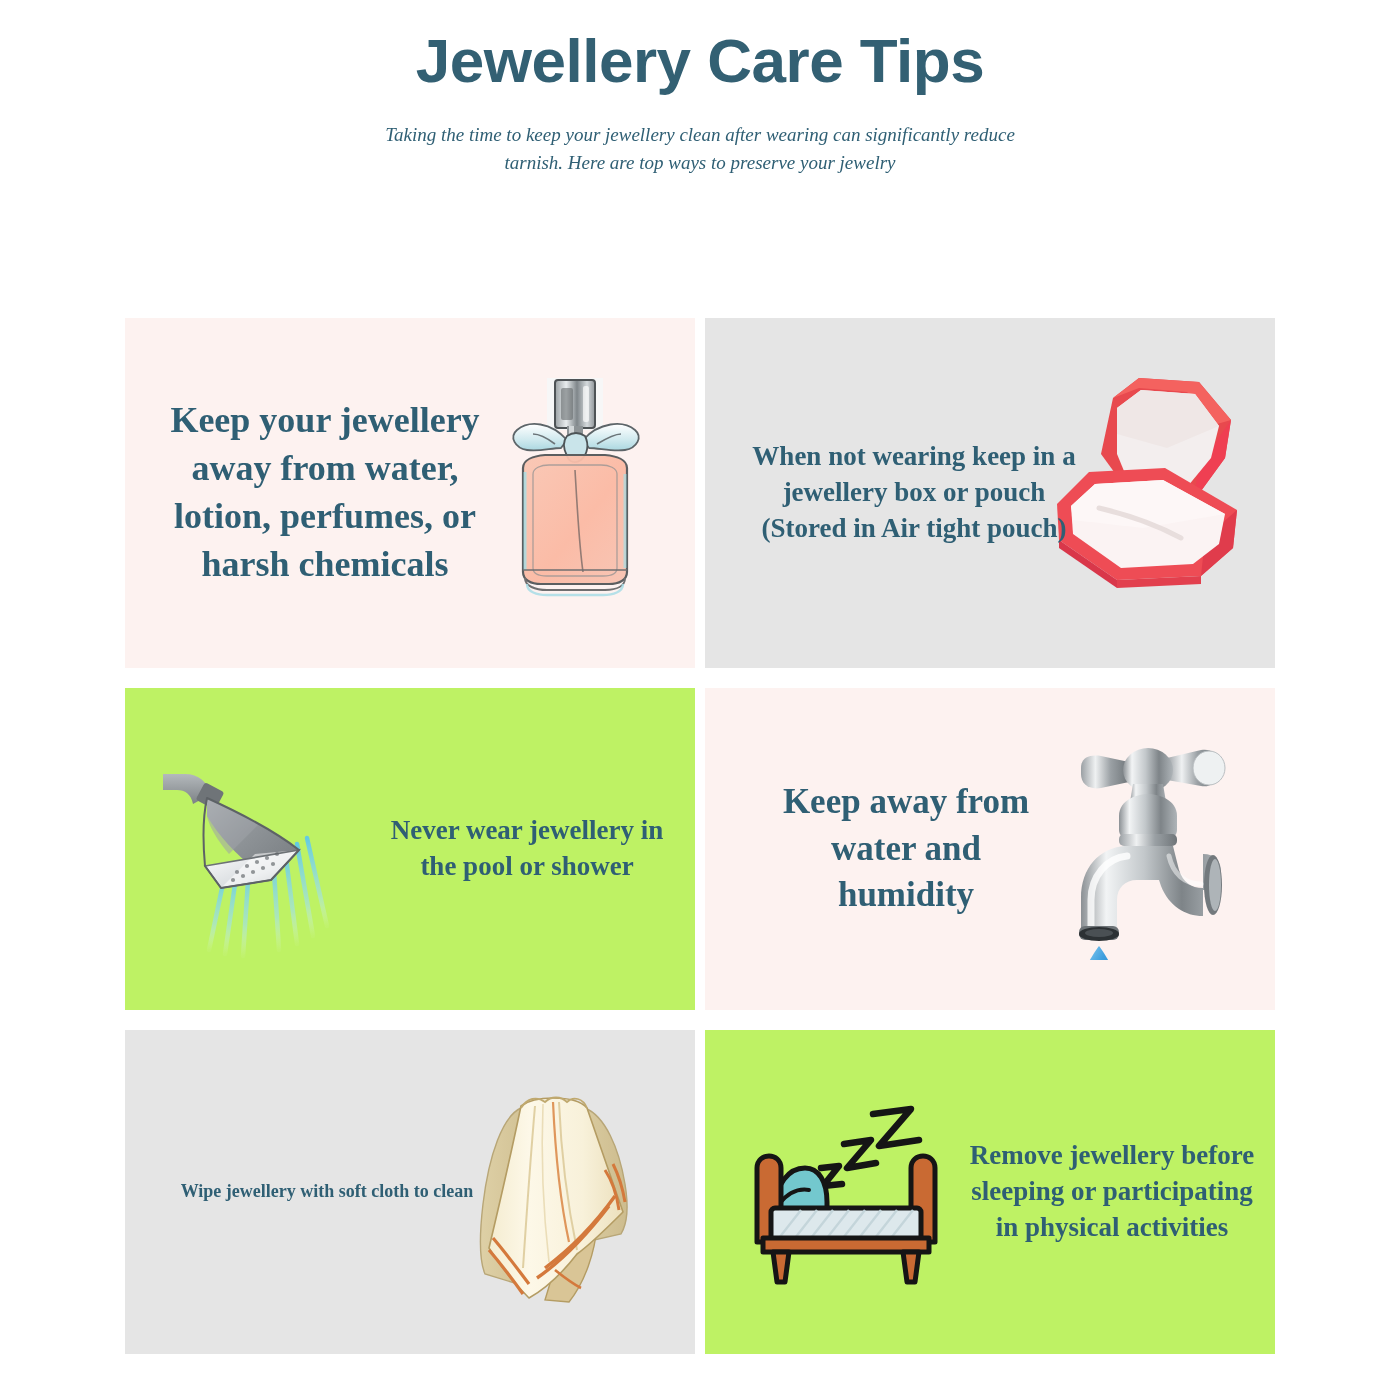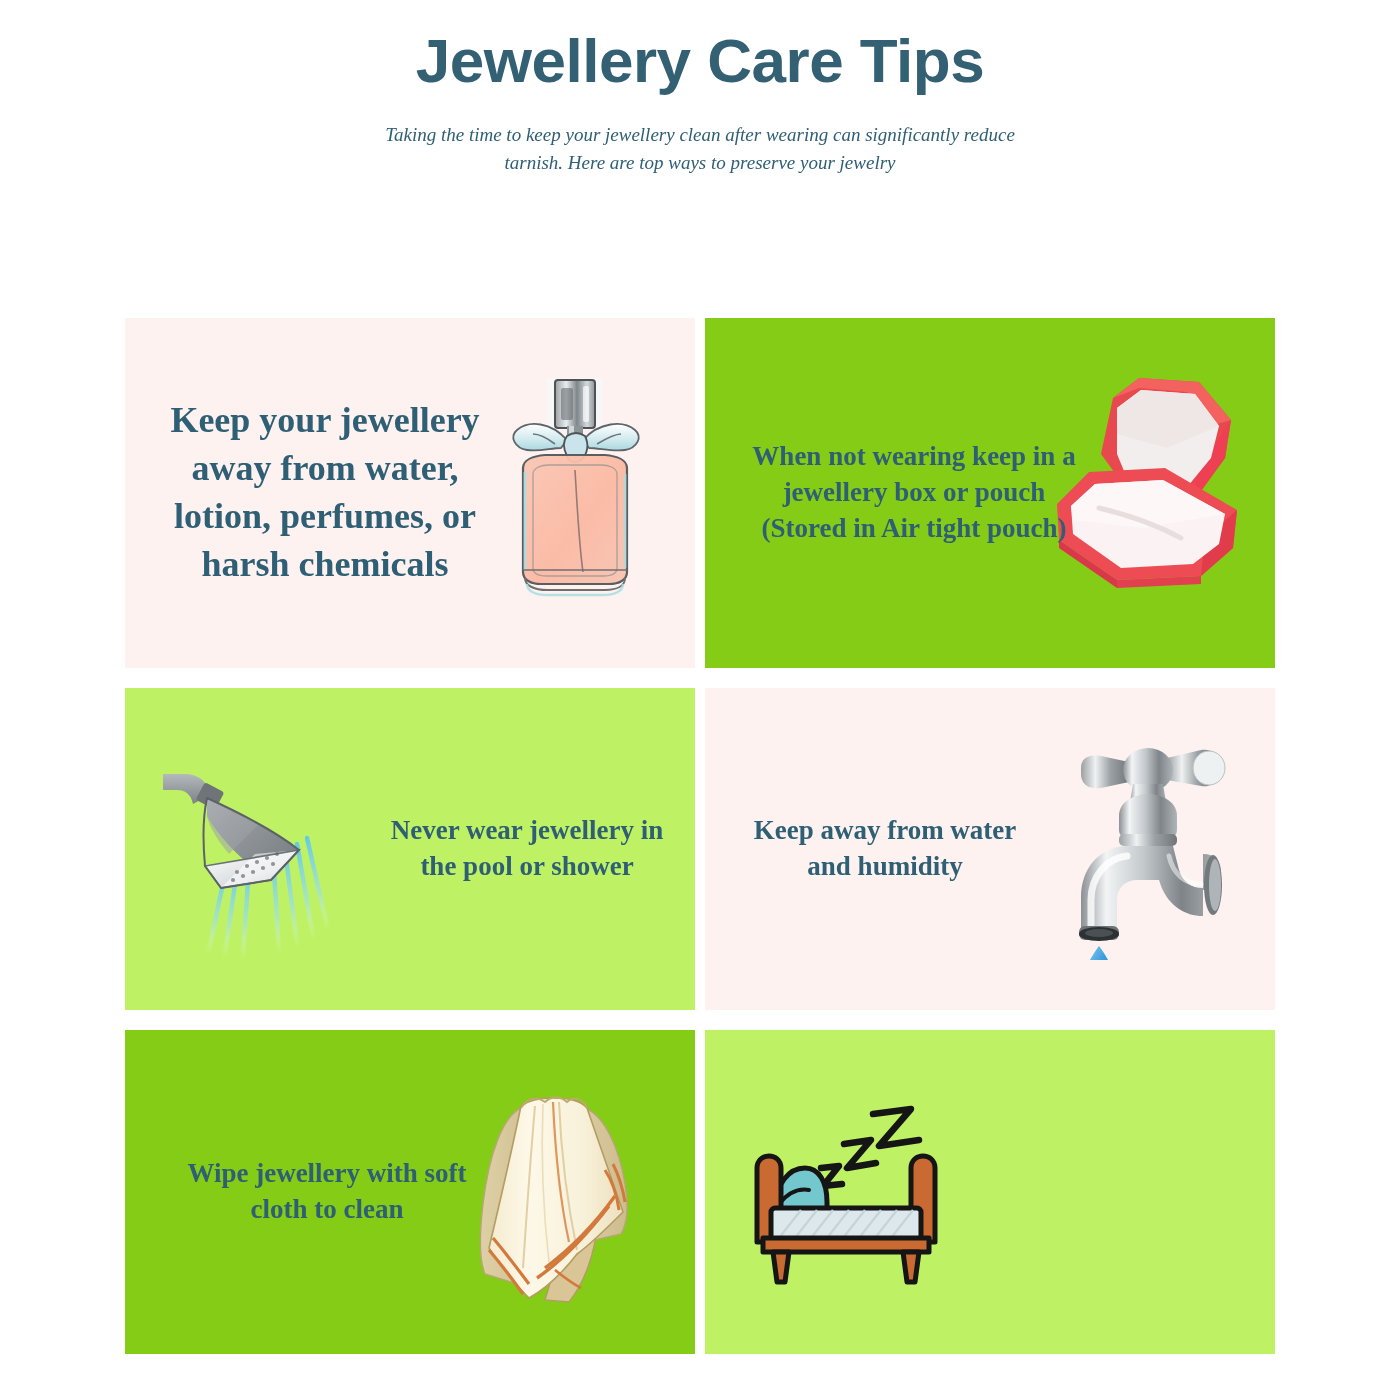--- a/index.html
+++ b/index.html
@@ -63,38 +63,38 @@
   }
 
   .card {
     position: relative;
     display: flex;
     align-items: center;
     overflow: hidden;
   }
 
   .card.bg-pink   { background: #fdf2f0; }
-  .card.bg-blue   { background: #84cc16; }
+  .card.bg-blue   { background: #e5e5e5; }
   .card.bg-yellow { background: #bef264; }
 
   .card-text {
     font-family: "Liberation Serif", "DejaVu Serif", serif;
     font-weight: 700;
     color: #2f5f74;
     line-height: 1.33;
     text-align: center;
     z-index: 2;
   }
 
   
   .c1 .card-text { font-size: 36px; width: 352px; margin-left: 24px; }
   .c2 .card-text { font-size: 27px; width: 330px; margin-left: 44px; }
   .c3 .card-text { font-size: 27px; width: 300px; margin-left: 252px; }
-  .c4 .card-text { font-size: 27px; width: 272px; margin-left: 44px; }
-  .c5 .card-text { font-size: 27px; width: 300px; margin-left: 52px; }
+  .c4 .card-text { font-size: 35px; width: 272px; margin-left: 65px; }
+  .c5 .card-text { font-size: 18px; width: 300px; margin-left: 52px; }
   .c6 .card-text { font-size: 27px; width: 290px; margin-left: 262px; }
 
   .art {
     position: absolute;
     z-index: 1;
   }
 
   
   .art-perfume { right: 34px; top: 46px; width: 172px; height: 242px; }
 
@@ -421,16 +421,17 @@
             <line x1="132" y1="136" x2="154" y2="108"></line>
             <line x1="148" y1="136" x2="170" y2="108"></line>
           </g>
 
           <path d="M20 136 L186 136 L186 150 L20 150 Z" fill="#c96a33" stroke="#151515" stroke-width="5" stroke-linejoin="round"></path>
 
           <path d="M30 150 L46 150 L42 180 L34 180 Z" fill="#c96a33" stroke="#151515" stroke-width="5" stroke-linejoin="round"></path>
           <path d="M160 150 L176 150 L172 180 L164 180 Z" fill="#c96a33" stroke="#151515" stroke-width="5" stroke-linejoin="round"></path>
         </svg>
       </div>
+      <div class="card-text">Remove jewellery before sleeping or participating in physical activities</div>
     </div>
 
   </div>
 </div>
 
 </body></html>

